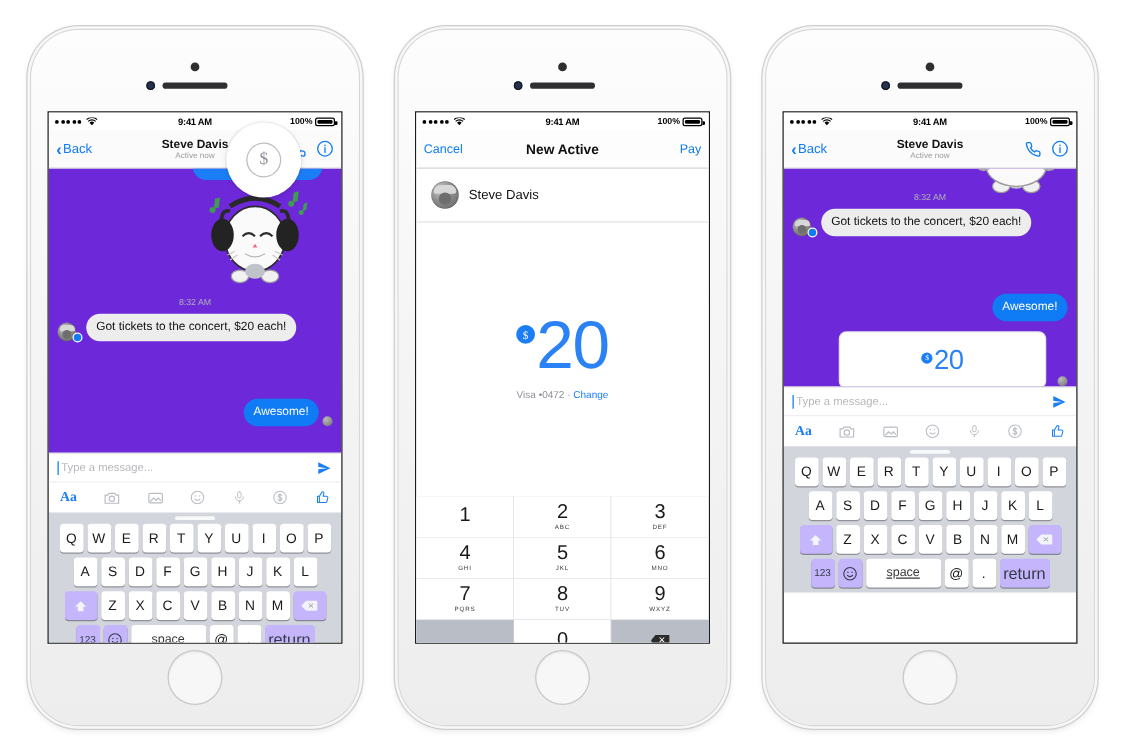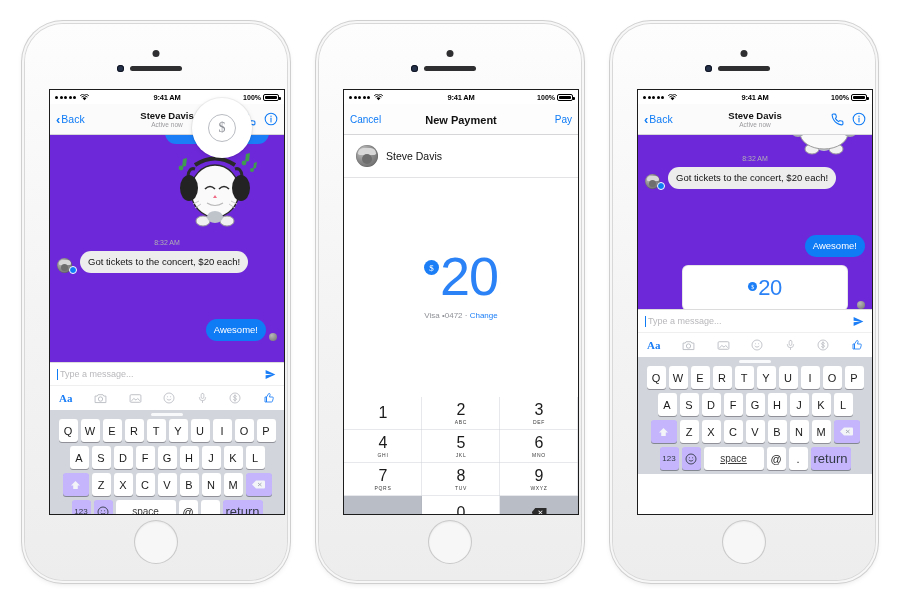--- a/index.html
+++ b/index.html
@@ -39,21 +39,21 @@
   }
   .home{
     position:absolute;bottom:17px;left:50%;transform:translateX(-50%);
     width:42px;height:42px;border-radius:50%;
     background:#f7f7f7;
     box-shadow:0 0 0 1px #c9c9c9, inset 0 1px 2px rgba(0,0,0,.06);
   }
 
   
   .screen{
-    position:absolute;top:66px;left:25px;width:234px;height:424px;
+    position:absolute;top:66px;left:14px;width:234px;height:424px;
     background:#ffffff;overflow:hidden;
     box-shadow:0 0 0 1px #1c1c1c;
   }
 
   
   .statusbar{
     height:14px;display:flex;align-items:center;
     padding:0 5px;background:#fff;font-size:7px;color:#000;
     position:relative;
   }
@@ -510,21 +510,21 @@
           <span>100%</span>
           <span class="batt">
               <i></i>
             </span>
         </div>
       </div>
 
       <div class="navbar plain">
         <span class="nav-plain-link">Cancel</span>
         <div class="nav-title-wrap">
-          <span class="nav-plain-title">New Payment</span>
+          <span class="nav-plain-title">New Active</span>
         </div>
         <span class="nav-plain-link">Pay</span>
       </div>
 
       <div class="pay-body">
         <div class="pay-recip">
           <div class="avatar"></div>
           <span class="pay-name">Steve Davis</span>
         </div>
 

